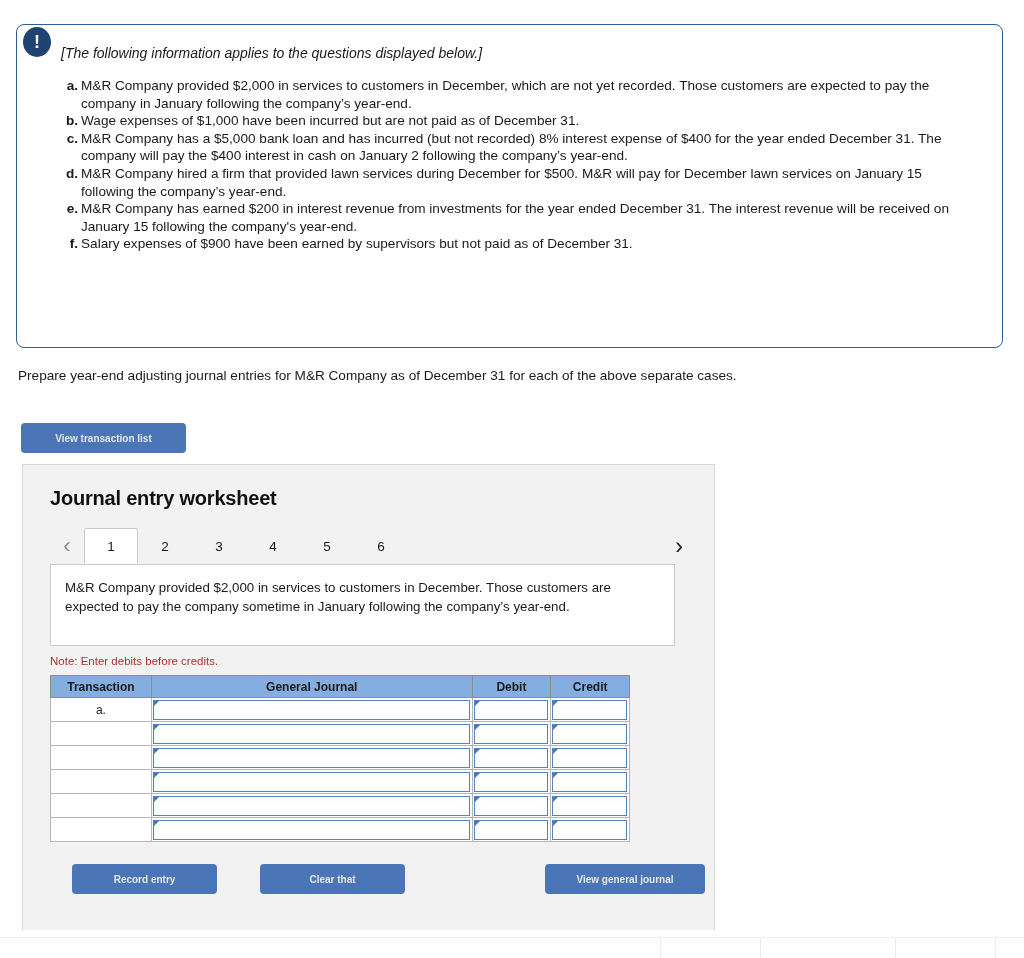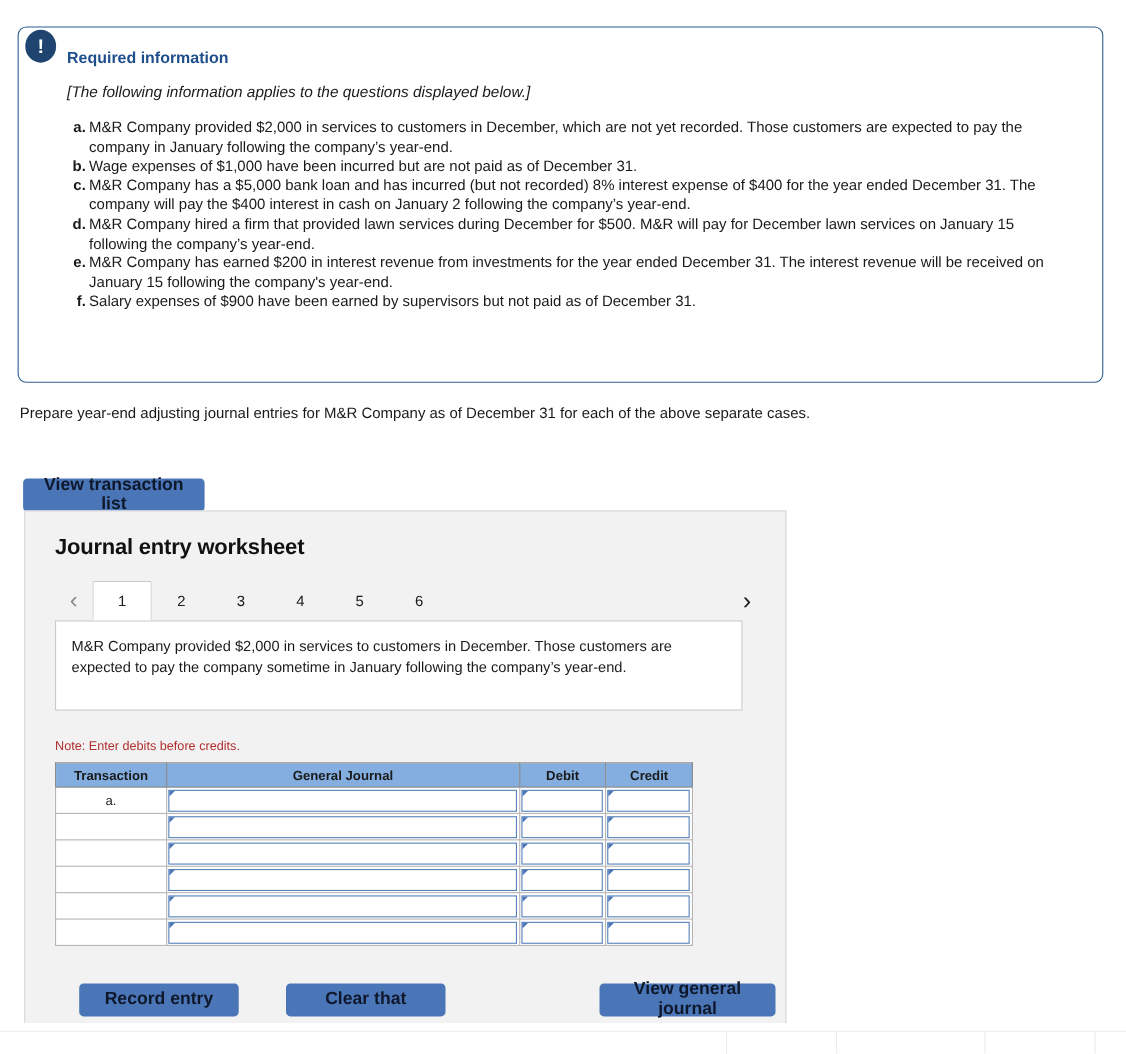--- a/index.html
+++ b/index.html
@@ -88,28 +88,27 @@
     font-size: 13.6px;
     color: #1a1a1a;
   }
 
   
   .btn {
     display: inline-flex;
     align-items: center;
     justify-content: center;
     background: #4a76b8;
-    color: #0f172a;
-    font-size: 16px;
+    color: #e5e5e5;
+    font-size: 10px;
     font-weight: bold;
     border: none;
     border-radius: 4px;
     cursor: pointer;
     font-family: "Liberation Sans", sans-serif;
-    margin-top: 12px;
   }
   .view-tx-btn {
     position: absolute;
     left: 21px;
     top: 423px;
     width: 165px;
     height: 30px;
   }
 
   
@@ -187,21 +186,21 @@
     border: 1px solid #c9c9c9;
     padding: 13px 16px 14px 14px;
     font-size: 13.3px;
     line-height: 19px;
     color: #1a1a1a;
     position: relative;
     z-index: 2;
   }
 
   .note-line {
-    margin: 27px 0 8px 27px;
+    margin: 9px 0 8px 27px;
     color: #b03030;
     font-size: 11.5px;
   }
 
   
   table.journal {
     margin-left: 27px;
     border-collapse: collapse;
     width: 580px;
     table-layout: fixed;
@@ -277,21 +276,20 @@
     width: 1px;
     background: #ececec;
   }
 </style>
 </head>
 <body>
 
 <div class="required-box">
   <div class="bang-badge">!</div>
   <div class="required-inner">
-    <h2 class="required-title">Required information</h2>
     <p class="required-sub">[The following information applies to the questions displayed below.]</p>
     <ol class="req-list">
       <li><span class="mk">a.</span><span>M&amp;R Company provided $2,000 in services to customers in December, which are not yet recorded. Those customers are expected to pay the company in January following the company’s year-end.</span></li>
       <li><span class="mk">b.</span><span>Wage expenses of $1,000 have been incurred but are not paid as of December 31.</span></li>
       <li><span class="mk">c.</span><span>M&amp;R Company has a $5,000 bank loan and has incurred (but not recorded) 8% interest expense of $400 for the year ended December 31. The company will pay the $400 interest in cash on January 2 following the company’s year-end.</span></li>
       <li><span class="mk">d.</span><span>M&amp;R Company hired a firm that provided lawn services during December for $500. M&amp;R will pay for December lawn services on January 15 following the company’s year-end.</span></li>
       <li><span class="mk">e.</span><span>M&amp;R Company has earned $200 in interest revenue from investments for the year ended December 31. The interest revenue will be received on January 15 following the company's year-end.</span></li>
       <li><span class="mk">f.</span><span>Salary expenses of $900 have been earned by supervisors but not paid as of December 31.</span></li>
     </ol>
   </div>

